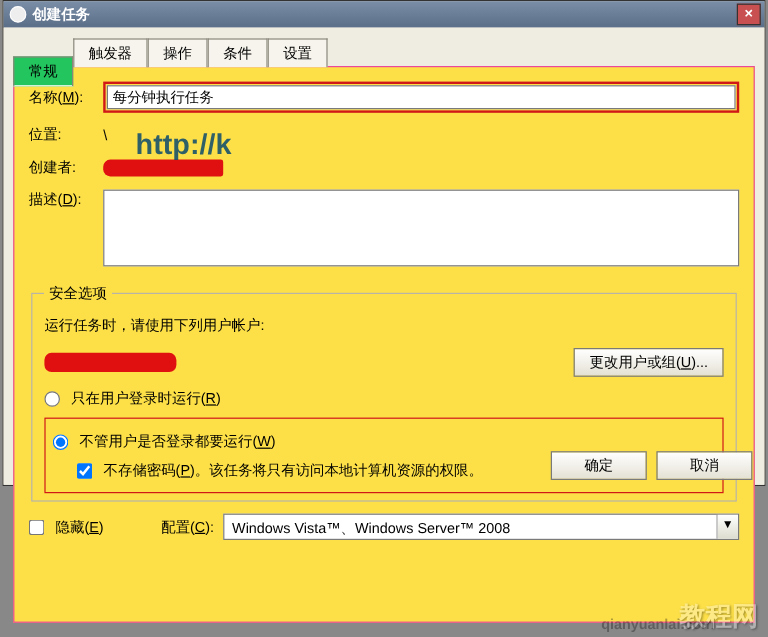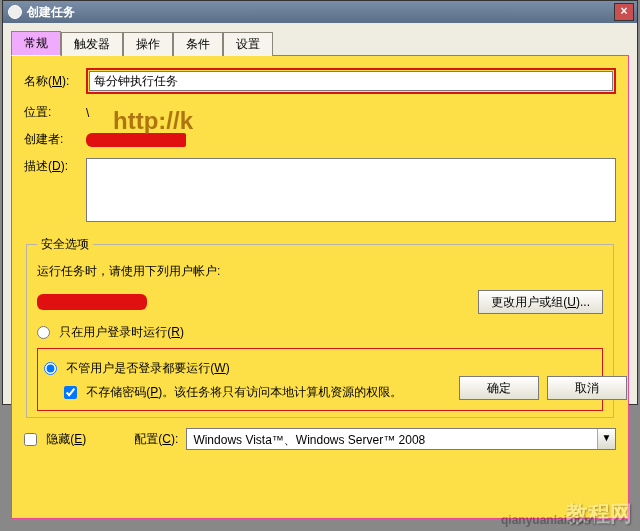--- a/index.html
+++ b/index.html
@@ -67,23 +67,23 @@
     padding: 3px 12px;
     border: 1px solid #8a867a;
     border-bottom: none;
     background: #f6f4ec;
     margin-right: 0px;
     position: relative;
     top: 1px;
     font-size: 12px;
   }
   .tab.active {
-    background: #f0abfc;
+    background: #22c55e;
     border-bottom: 1px solid #fcfcf9;
-    top: 0;
+    top: 16px;
     margin-bottom: -1px;
     font-weight: normal;
   }
   .tabpanel {
     border: 1px solid #ec4899;
     background: #fde047;
     padding: 12px 12px 20px 12px;
     height: 464px;
     position: relative;
   }
@@ -181,21 +181,21 @@
     position: absolute;
     right: 10px;
     bottom: 4px;
     display: flex;
     gap: 8px;
   }
   .overlay-url {
     position: absolute;
     left: 110px;
     top: 84px;
-    color: #a16207;
+    color: #0c4a6e;
     font-size: 24px;
     font-weight: bold;
     opacity: 0.85;
     pointer-events: none;
   }
   .overlay-br {
     position: absolute;
     right: 8px;
     bottom: 2px;
     color: #fff;

